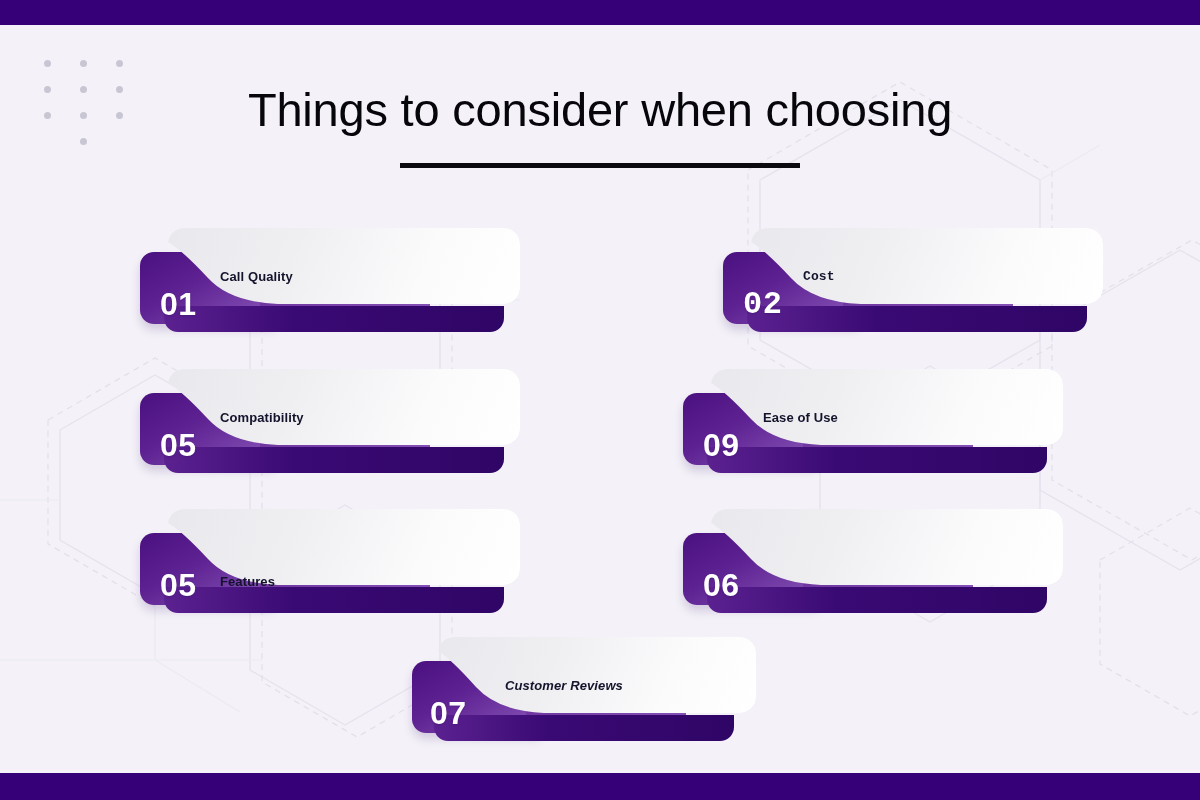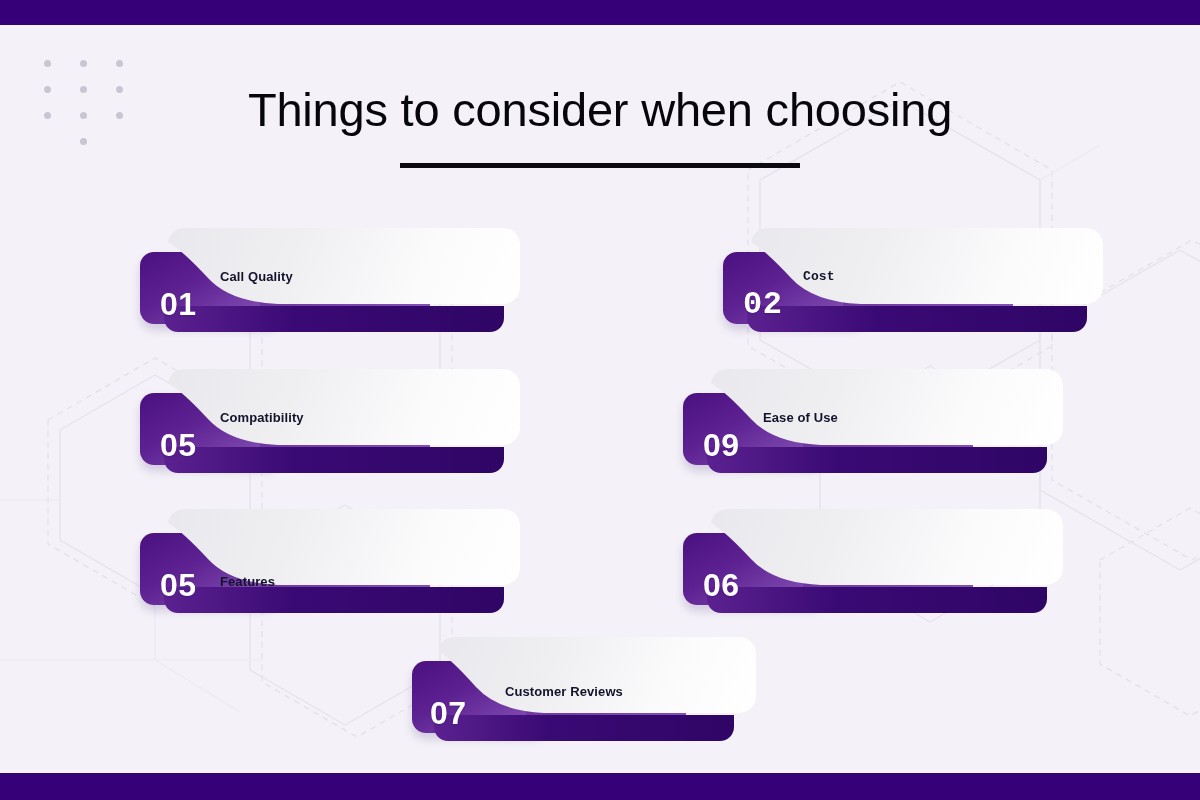--- a/index.html
+++ b/index.html
@@ -264,14 +264,14 @@
   <div class="card-number">06</div>
 </div>
 
 <div class="card" style="left:412px; top:637px; width:348px; height:104px;">
   <div class="card-base" style="width:128px;"></div>
   <div class="card-base-extend" style="left:114px; width:160px;"></div>
   <div class="card-strip" style="left:22px; width:300px;"></div>
   <div class="card-face" style="left:26px; width:318px;
        clip-path: path('M 18 0 L 300 0 Q 318 0 318 18 L 318 58 Q 318 76 300 76 L 106 76 Q 60 74 38 50 Q 13 22 0 14 Q 2 0 18 0 Z');"></div>
   <div class="card-number" style="left:18px;">07</div>
-  <div class="card-label" style="left:93px; top:47px;">Customer Reviews</div>
+  <div class="card-label" style="left:93px; top:41px;font-style:italic;">Customer Reviews</div>
 </div>
 
 </body></html>

